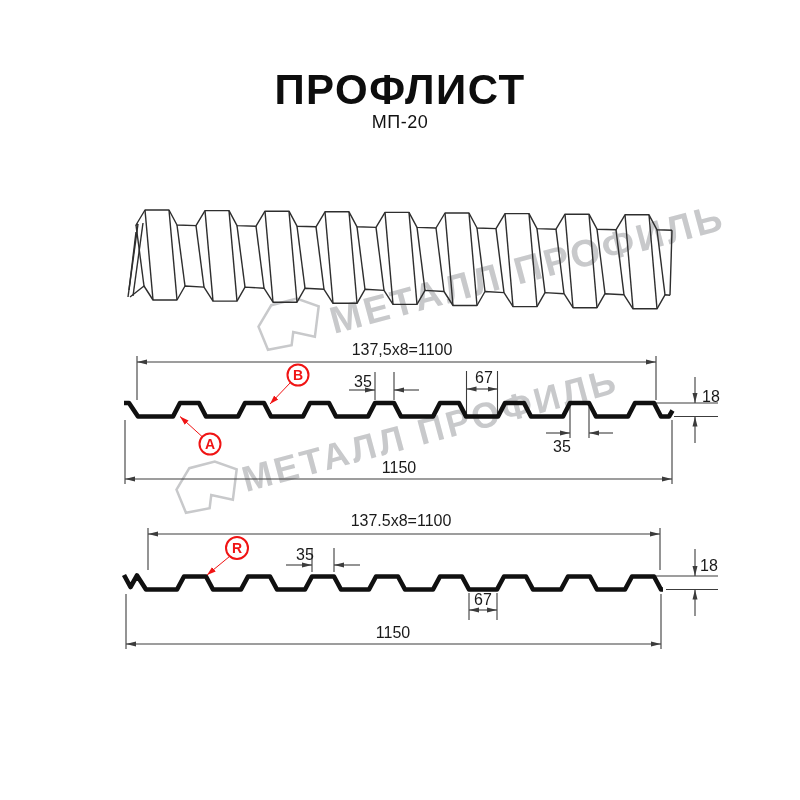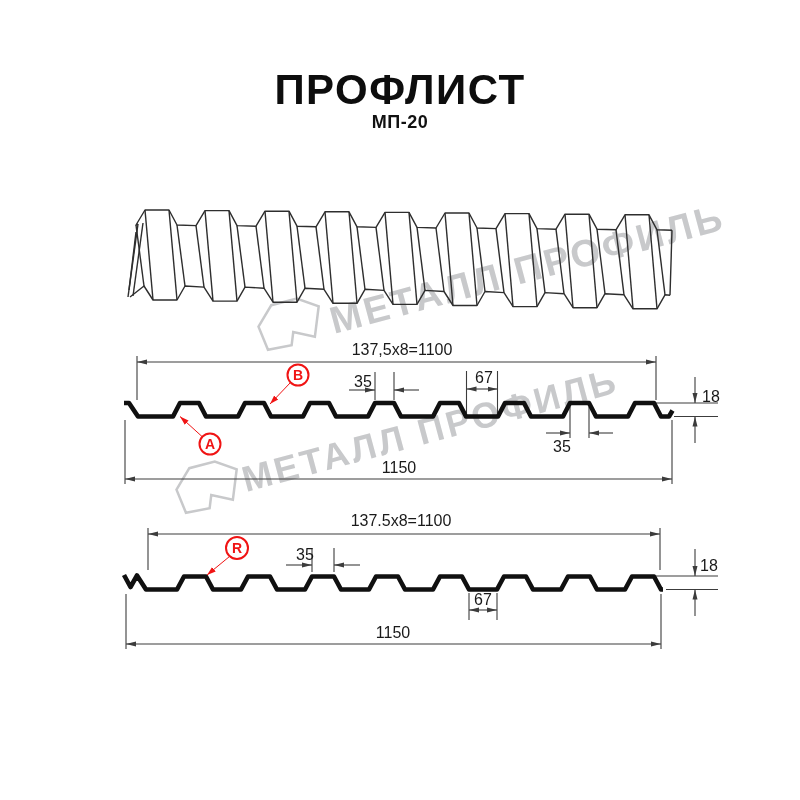--- a/index.html
+++ b/index.html
@@ -1,21 +1,21 @@
 <!DOCTYPE html>
 <html><head>
 <meta charset="utf-8">
 <style>
   html,body{margin:0;padding:0;background:#ffffff;}
   .page{position:relative;width:800px;height:800px;background:#fff;overflow:hidden;
         font-family:"Liberation Sans",sans-serif;border-radius:13px;}
   .title{position:absolute;left:0;top:66px;width:800px;text-align:center;
          font-size:42px;font-weight:bold;letter-spacing:1.5px;color:#0d0d0d;}
   .subtitle{position:absolute;left:0;top:112px;width:800px;text-align:center;
-         font-size:18px;font-weight:700;letter-spacing:.5px;color:#111;}
+         font-size:18px;font-weight:400;letter-spacing:.5px;color:#111;}
   .footer{position:absolute;left:0;top:704px;width:800px;text-align:center;
          font-size:17px;font-weight:600;letter-spacing:.6px;color:#222;}
   svg{position:absolute;left:0;top:0;}
   text.dim{font-family:"Liberation Sans",sans-serif;font-size:16px;fill:#1a1a1a;}
   text.mark{font-family:"Liberation Sans",sans-serif;font-size:14px;font-weight:bold;text-anchor:middle;}
   text.wm{font-family:"Liberation Sans",sans-serif;font-weight:bold;letter-spacing:3px;}
 </style>
 </head>
 <body>
 

